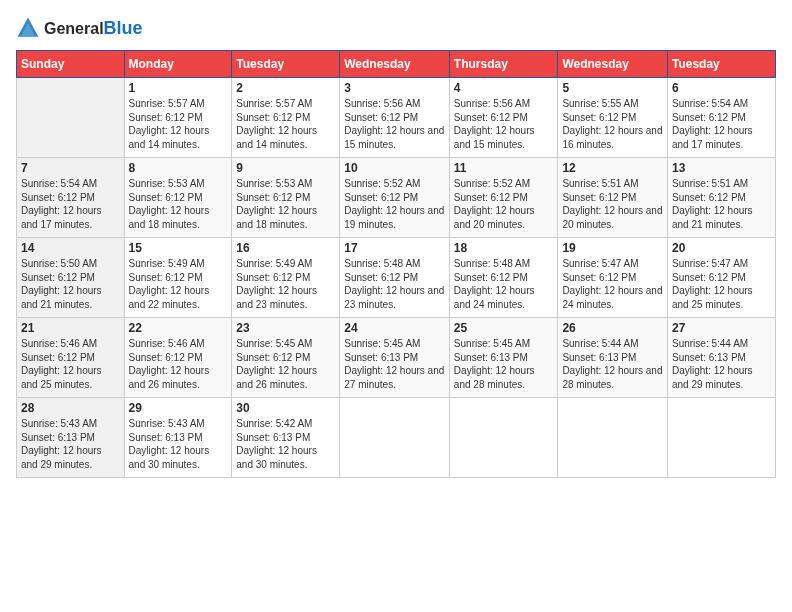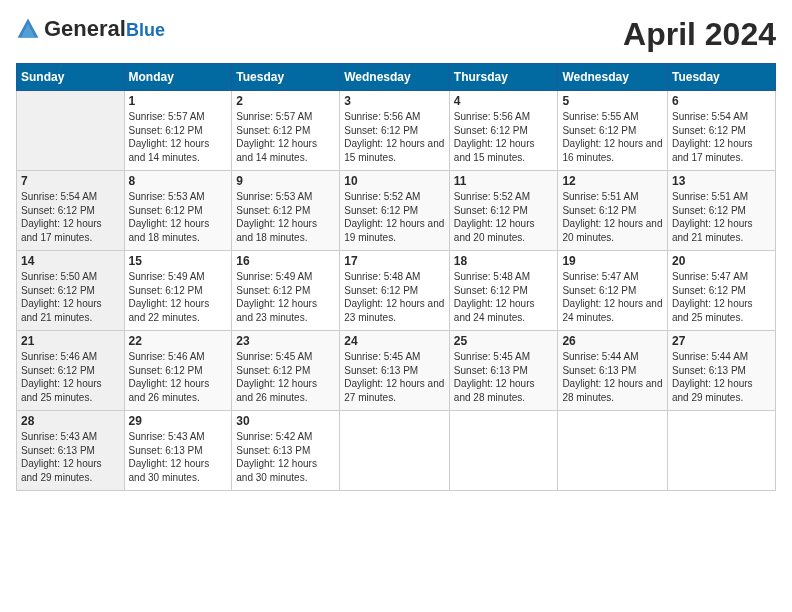--- a/index.html
+++ b/index.html
@@ -21,21 +21,21 @@
       justify-content: space-between;
       align-items: flex-start;
       margin-bottom: 10px;
     }
     .logo {
       display: flex;
       align-items: center;
       gap: 4px;
     }
     .logo-text-general {
-      font-size: 22px;
+      font-size: 16px;
       font-weight: bold;
       color: #2a2a2a;
     }
     .logo-text-blue {
       font-size: 18px;
       font-weight: bold;
       color: #1a6fba;
       margin-top: 32px;
     }
     .logo-icon {
@@ -53,21 +53,21 @@
     .location-title {
       font-size: 15px;
       color: #2a2a2a;
     }
     table {
       width: 100%;
       border-collapse: collapse;
       font-size: 10px;
     }
     thead tr th {
-      background-color: #0369a1;
+      background-color: #ef4444;
       color: #fff;
       padding: 6px 4px;
       text-align: left;
       font-size: 12px;
       font-weight: bold;
       border: 1px solid #1a5a9a;
     }
     tbody tr td {
       border: 1px solid #ccc;
       padding: 3px 4px;
@@ -111,21 +111,20 @@
     <div class="logo">
       <svg class="logo-icon" viewBox="0 0 30 30" xmlns="http://www.w3.org/2000/svg">
         <polygon points="15,2 28,26 2,26" fill="#1a6fba" opacity="0.85"></polygon>
         <polygon points="15,8 24,26 6,26" fill="#5aabdd" opacity="0.7"></polygon>
       </svg>
       <div>
         <span class="logo-text-general">General</span><span class="logo-text-blue">Blue</span>
       </div>
     </div>
     <div class="title-section">
-      <div class="month-title">April 2024</div>
     </div>
   </div>
 
   <table>
     <thead>
       <tr>
       <th>Sunday</th>
           <th>Monday</th>
           <th>Tuesday</th>
           <th>Wednesday</th>

